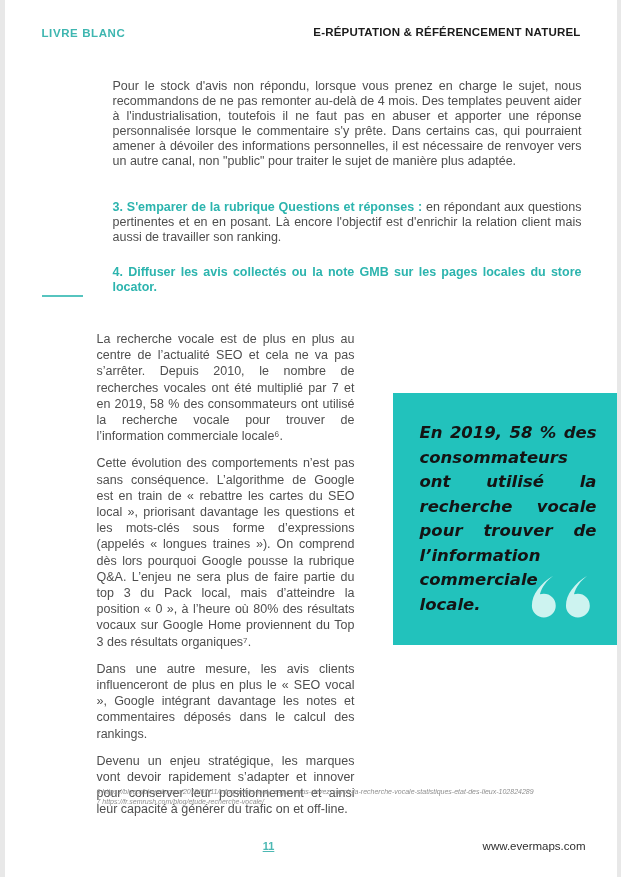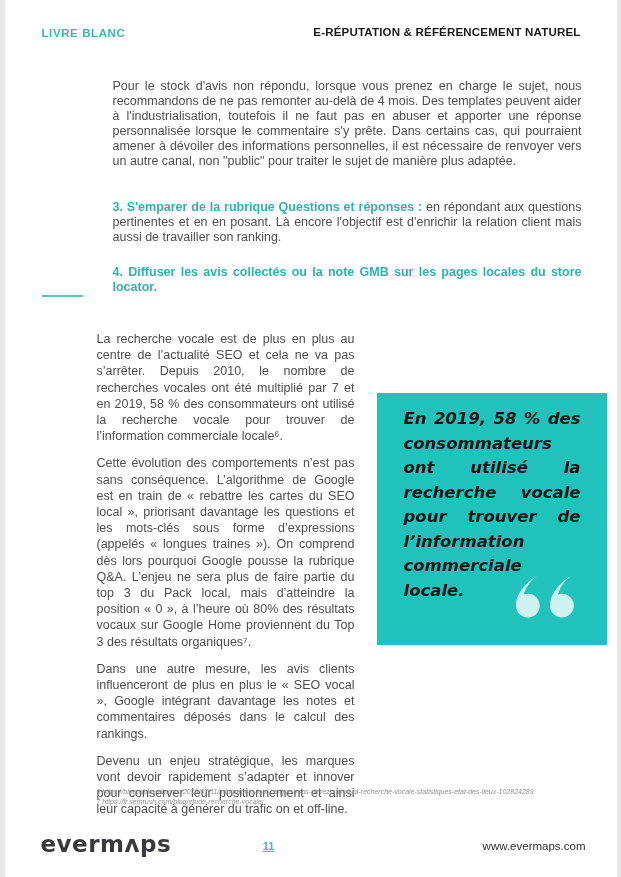--- a/index.html
+++ b/index.html
@@ -42,22 +42,22 @@
   
   .col-left {
     position:absolute; left:92px; top:331px; width:274px;
   }
   .col-left p {
     font-size:12.5px; line-height:16.2px; color:#4e4e4e;
     text-align:justify; margin:0 16px 11px 0;
   }
   
   .quote-box {
-    position:absolute; left:372px; top:393px; width:230px; height:252px;
-    background:#22c2bc; box-sizing:border-box; padding:14px 26px 0 27px;
+    position:absolute; left:388px; top:393px; width:230px; height:252px;
+    background:#22c2bc; box-sizing:border-box; padding:28px 26px 0 27px;
   }
   .quote-text {
     font-family:"DejaVu Sans", sans-serif;
     font-size:16.5px; font-weight:bold; font-style:italic;
     line-height:24.5px; color:#141414; text-align:justify; margin:0;
   }
   .quote-icon {
     position:absolute; right:30px; bottom:24px; width:66px; height:46px;
   }
   .quote-icon path { fill:#cdf3f0; }
@@ -111,17 +111,16 @@
       <path d="M30,1 C15,10 5,23 5,36 a14,14 0 1,0 14,-14 c-1.6,0 -3.2,0.2 -4.6,0.7 C16.6,14.5 22.4,6.6 30,1 Z"></path>
       <path d="M70,1 C55,10 45,23 45,36 a14,14 0 1,0 14,-14 c-1.6,0 -3.2,0.2 -4.6,0.7 C56.6,14.5 62.4,6.6 70,1 Z"></path>
     </svg>
   </div>
 
   <div class="footnotes">
     <div>6 https://blog.cibleweb.com/2019/07/11/infographie-tout-ce-que-vous-devez-savoir-la-recherche-vocale-statistiques-etat-des-lieux-102824289</div>
     <div>7 https://fr.semrush.com/blog/etude-recherche-vocale/</div>
   </div>
 
-  <div class="footer-logo">evermʌps</div>
   <div class="footer-page">11</div>
   <a class="footer-site" href="#">www.evermaps.com</a>
 
 </div>
 
 </body></html>

